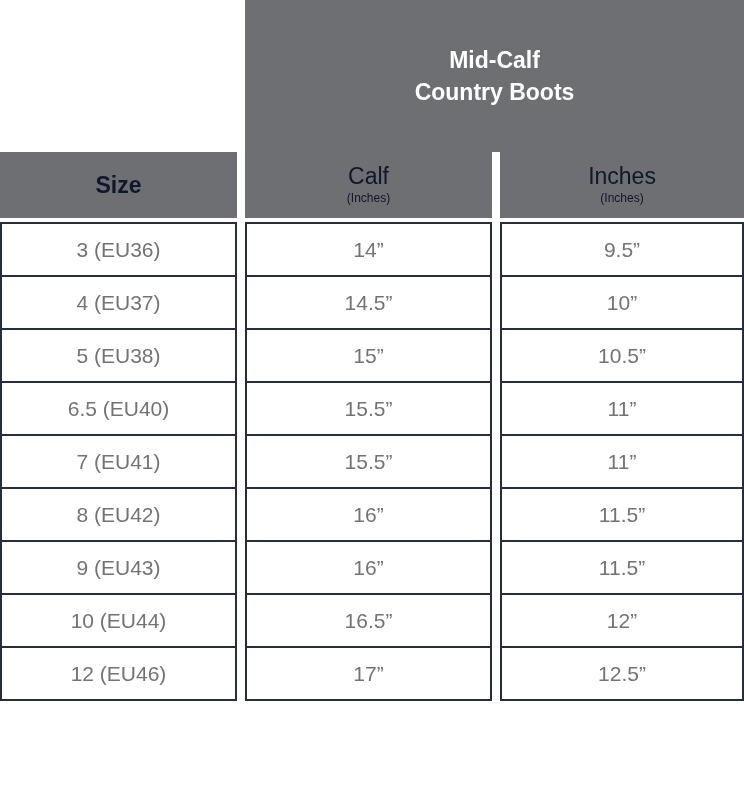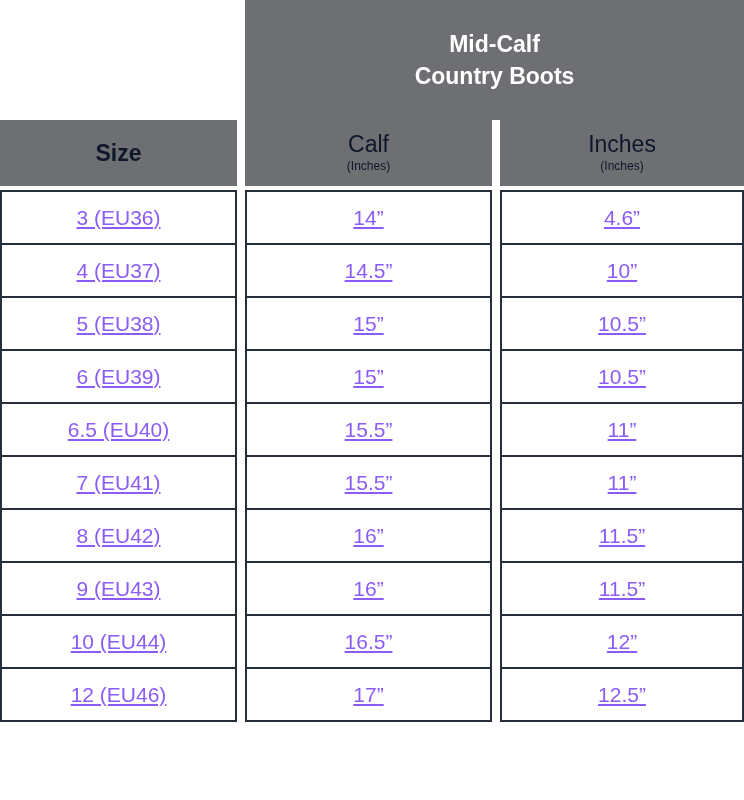--- a/index.html
+++ b/index.html
@@ -48,21 +48,21 @@
   
   .title-cell {
     background: #6d6f72;
     color: #ffffff;
     text-align: center;
     font-size: 23px;
     font-weight: bold;
     line-height: 32px;
     height: 108px;
     vertical-align: middle;
-    padding: 6px 0;
+    padding: 22px 0;
   }
   .title-line1 { display: block; }
   .title-line2 { display: block; }
 
   
   .hdr {
     background: #6d6f72;
     color: #0f172a;
     text-align: center;
     height: 66px;
@@ -88,22 +88,21 @@
 
   
   .cell {
     background: #ffffff;
     border: 2px solid #252f3b;
     border-top: none;
     text-align: center;
     font-size: 21px;
     height: 51px;
     vertical-align: middle;
-    color: #8b5cf6;
-    text-decoration: underline;
+    color: #737373;
   }
   tr.first-body .cell {
     border-top: 2px solid #252f3b;
   }
 
   .spacer-row td {
     height: 4px;
     background: #ffffff;
     border: none;
   }
@@ -153,38 +152,31 @@
         <td></td>
         <td></td>
         <td></td>
       </tr>
 
       <tr class="first-body">
         <td class="cell">3 (EU36)</td>
         <td class="blank"></td>
         <td class="cell">14”</td>
         <td class="blank"></td>
-        <td class="cell">4.6”</td>
+        <td class="cell">9.5”</td>
       </tr>
       <tr>
         <td class="cell">4 (EU37)</td>
         <td class="blank"></td>
         <td class="cell">14.5”</td>
         <td class="blank"></td>
         <td class="cell">10”</td>
       </tr>
       <tr>
         <td class="cell">5 (EU38)</td>
-        <td class="blank"></td>
-        <td class="cell">15”</td>
-        <td class="blank"></td>
-        <td class="cell">10.5”</td>
-      </tr>
-      <tr>
-        <td class="cell">6 (EU39)</td>
         <td class="blank"></td>
         <td class="cell">15”</td>
         <td class="blank"></td>
         <td class="cell">10.5”</td>
       </tr>
       <tr>
         <td class="cell">6.5 (EU40)</td>
         <td class="blank"></td>
         <td class="cell">15.5”</td>
         <td class="blank"></td>

